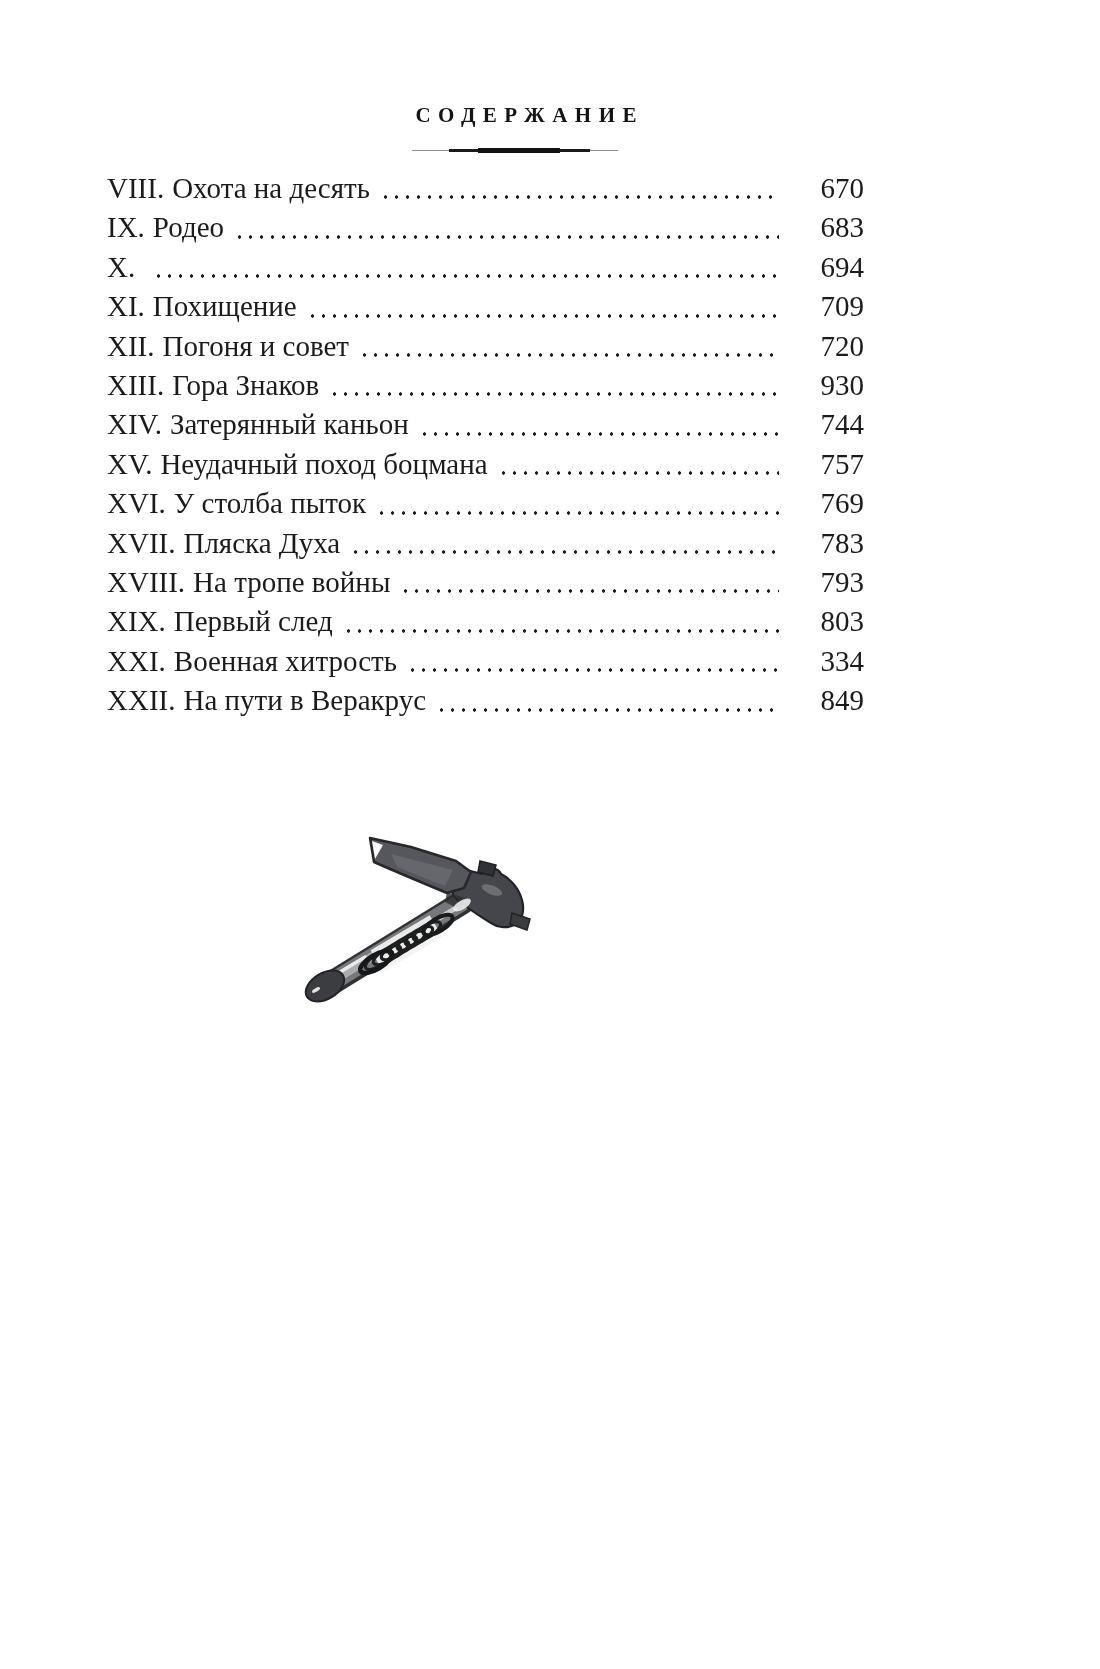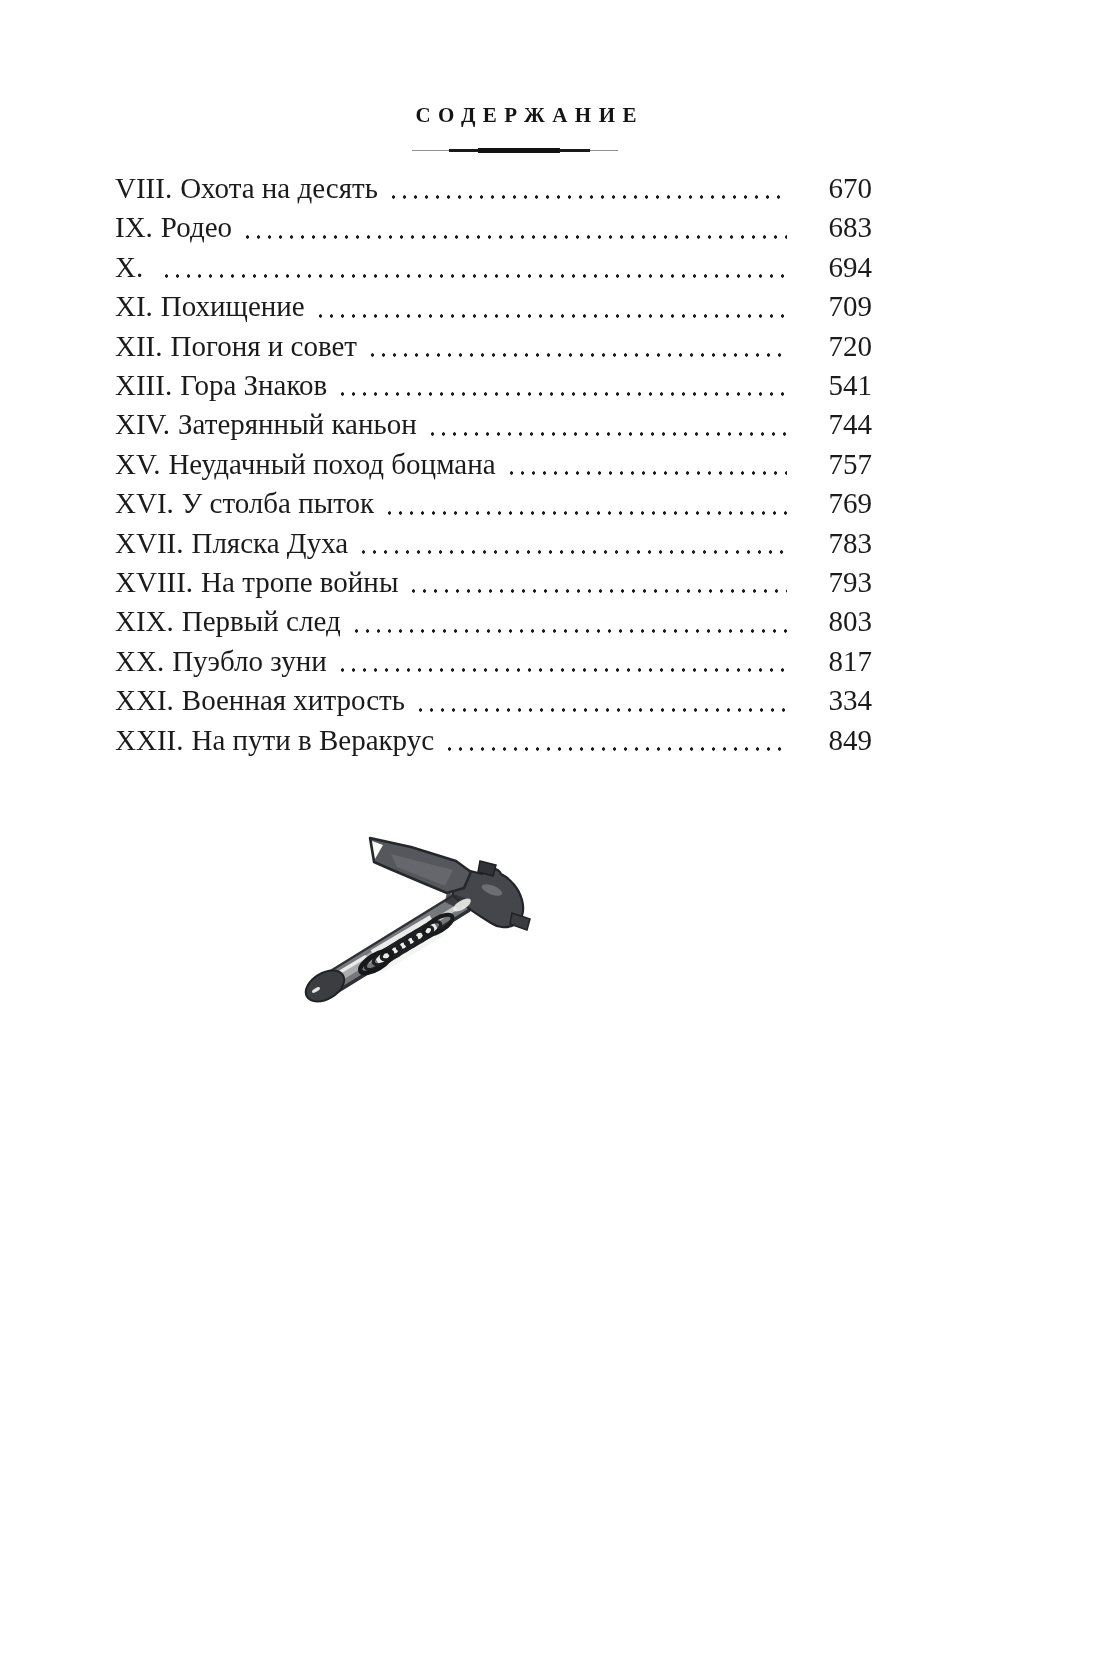--- a/index.html
+++ b/index.html
@@ -41,21 +41,21 @@
     left:0;top:2px;width:100%;height:1px;
     background:#8f8f8f;
   }
   .rule .seg{position:absolute;background:#1a1a1a;}
   .rule .seg-a{left:18%;width:14.5%;top:1px;height:3px;}
   .rule .seg-b{left:32%;width:40%;top:0;height:5px;background:#121212;}
   .rule .seg-c{left:71.5%;width:15%;top:1px;height:3px;}
   
   .toc{
     position:absolute;
-    left:115px;
+    left:107px;
     top:169px;
     width:757px;
   }
   .toc-row{
     display:flex;
     align-items:baseline;
     font-size:29px;
     line-height:39.4px;
     white-space:nowrap;
   }
@@ -123,21 +123,21 @@
       <div class="toc-row">
         <span class="toc-chapter">XII.</span>
         <span class="toc-title">Погоня и совет</span>
         <span class="toc-dots"></span>
         <span class="toc-page">720</span>
       </div>
       <div class="toc-row">
         <span class="toc-chapter">XIII.</span>
         <span class="toc-title">Гора Знаков</span>
         <span class="toc-dots"></span>
-        <span class="toc-page">541</span>
+        <span class="toc-page">930</span>
       </div>
       <div class="toc-row">
         <span class="toc-chapter">XIV.</span>
         <span class="toc-title">Затерянный каньон</span>
         <span class="toc-dots"></span>
         <span class="toc-page">744</span>
       </div>
       <div class="toc-row">
         <span class="toc-chapter">XV.</span>
         <span class="toc-title">Неудачный поход боцмана</span>
@@ -160,26 +160,20 @@
         <span class="toc-chapter">XVIII.</span>
         <span class="toc-title">На тропе войны</span>
         <span class="toc-dots"></span>
         <span class="toc-page">793</span>
       </div>
       <div class="toc-row">
         <span class="toc-chapter">XIX.</span>
         <span class="toc-title">Первый след</span>
         <span class="toc-dots"></span>
         <span class="toc-page">803</span>
-      </div>
-      <div class="toc-row">
-        <span class="toc-chapter">XX.</span>
-        <span class="toc-title">Пуэбло зуни</span>
-        <span class="toc-dots"></span>
-        <span class="toc-page">817</span>
       </div>
       <div class="toc-row">
         <span class="toc-chapter">XXI.</span>
         <span class="toc-title">Военная хитрость</span>
         <span class="toc-dots"></span>
         <span class="toc-page">334</span>
       </div>
       <div class="toc-row">
         <span class="toc-chapter">XXII.</span>
         <span class="toc-title">На пути в Веракрус</span>

